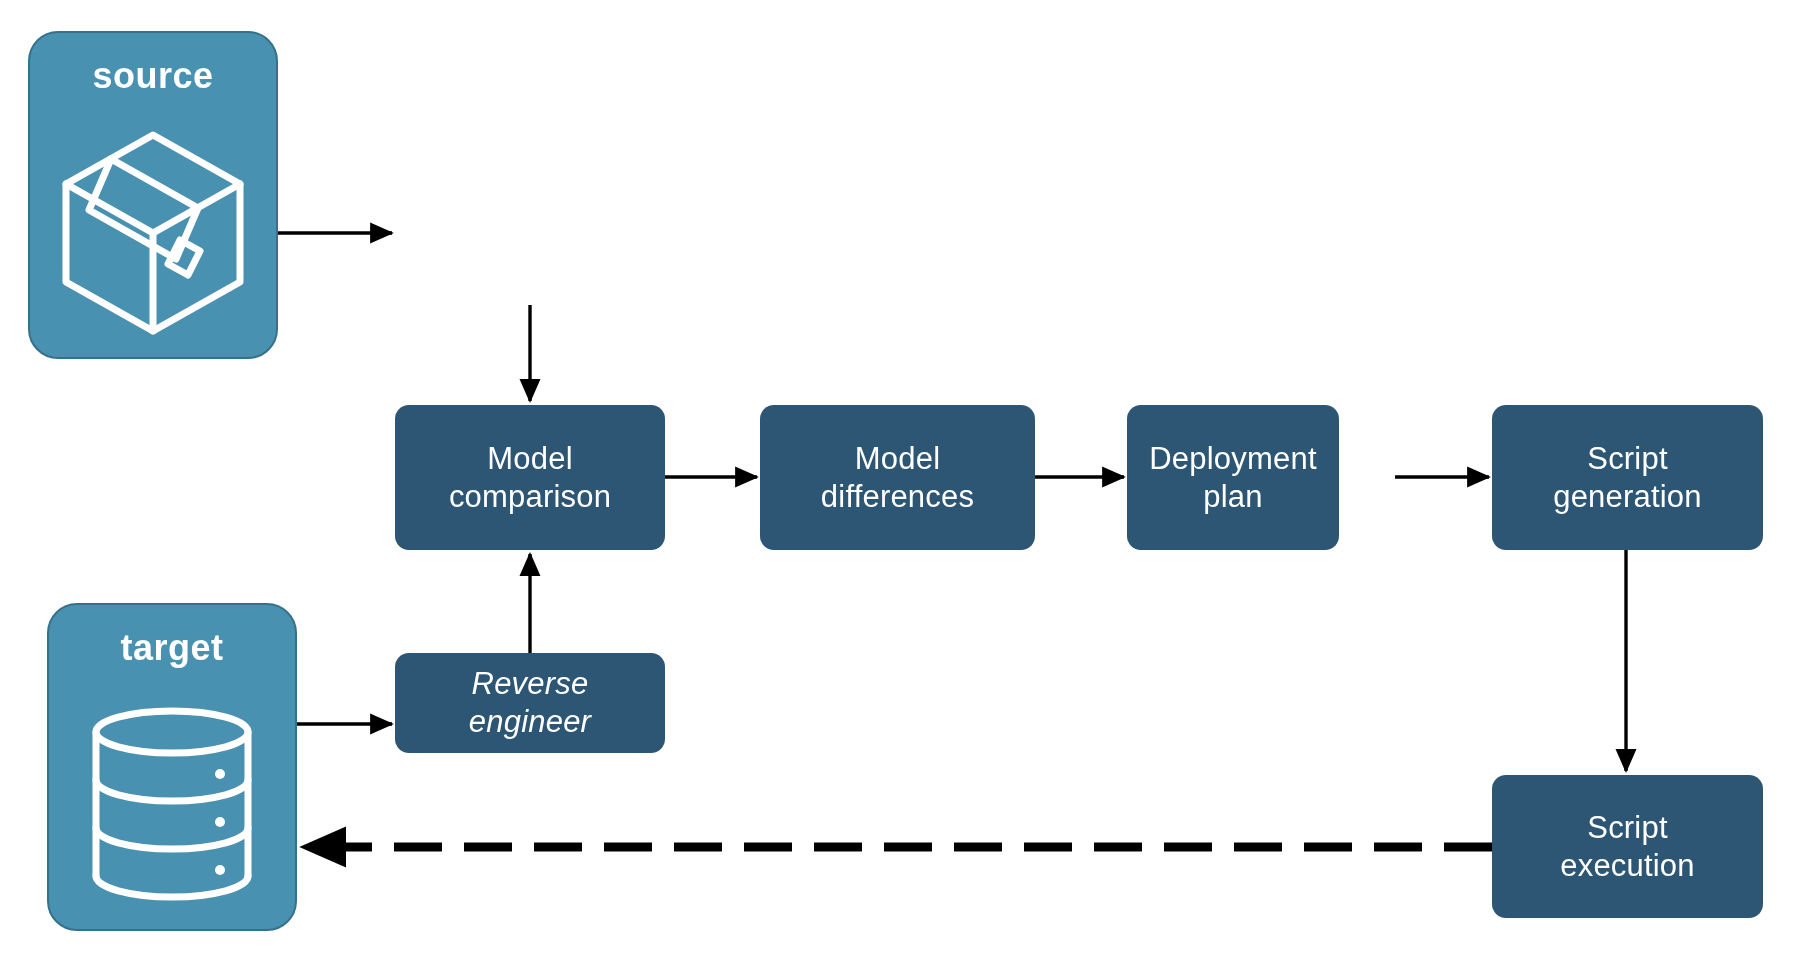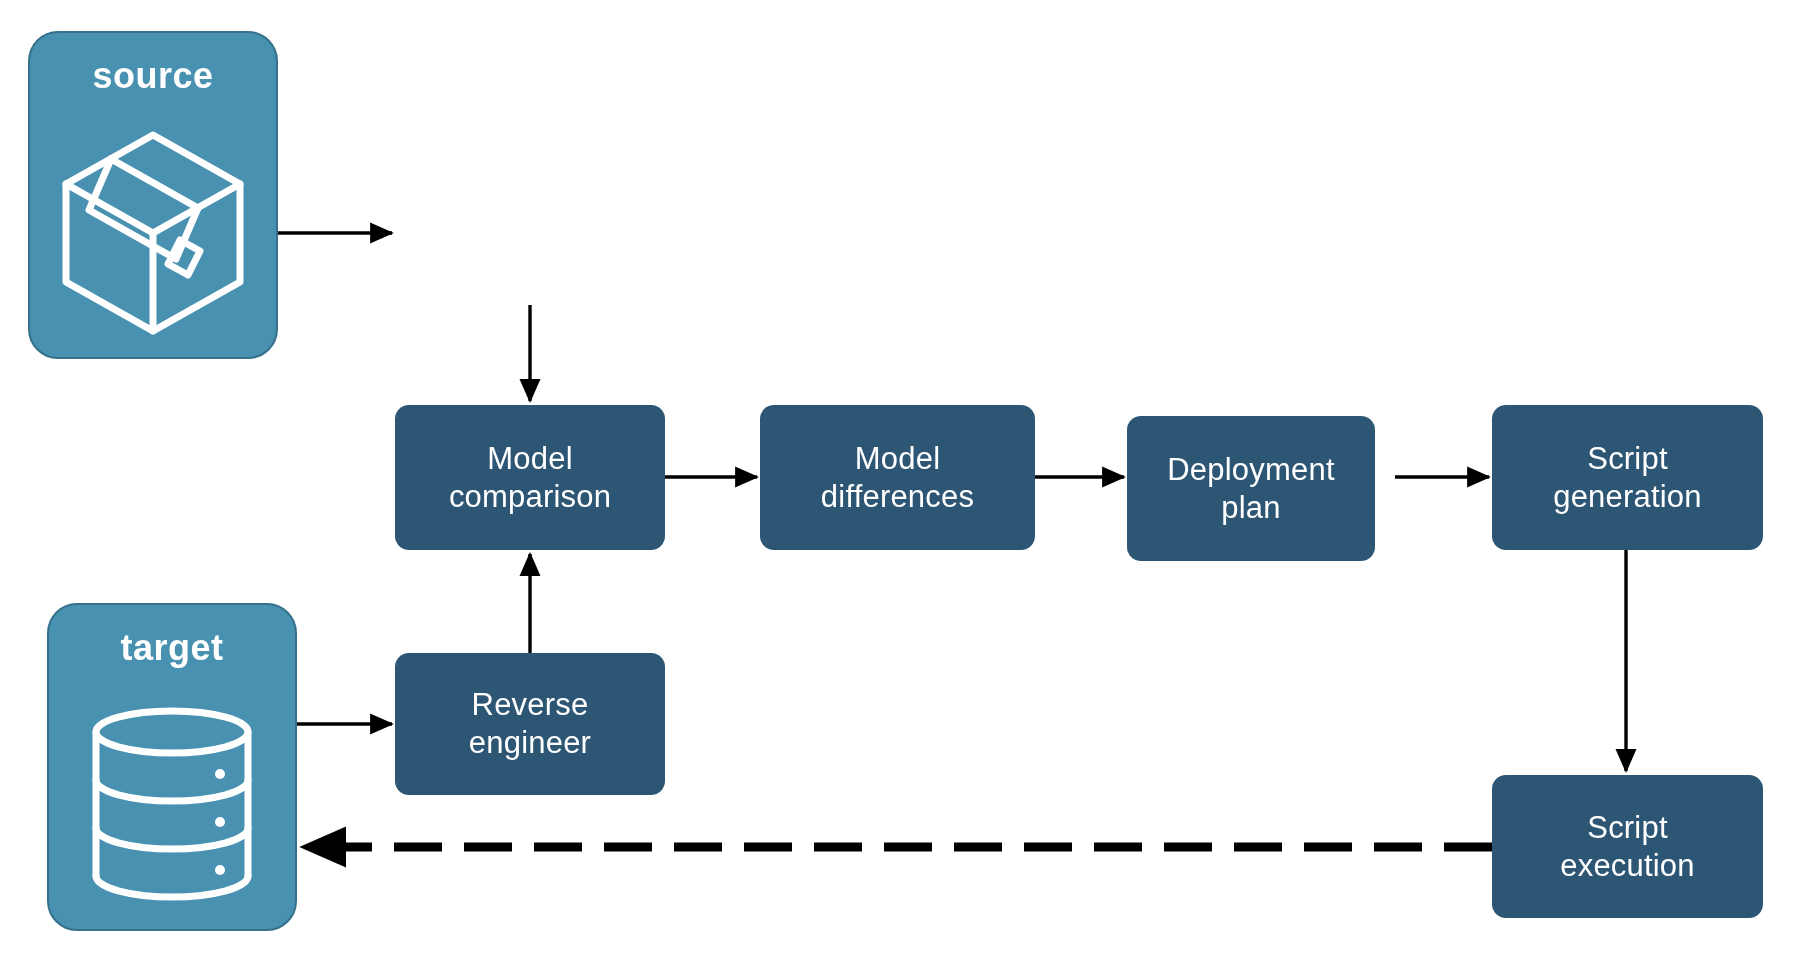--- a/index.html
+++ b/index.html
@@ -144,33 +144,33 @@
   <div class="node process" style="left:395px; top:405px; width:270px; height:145px;">
     <span class="label">Model
 comparison</span>
   </div>
 
   <div class="node process" style="left:760px; top:405px; width:275px; height:145px;">
     <span class="label">Model
 differences</span>
   </div>
 
-  <div class="node process" style="left:1127px; top:405px; width:248px; height:145px;margin-top:11px;">
+  <div class="node process" style="left:1127px; top:405px; width:212px; height:145px;">
     <span class="label">Deployment
 plan</span>
   </div>
 
   <div class="node process" style="left:1492px; top:405px; width:271px; height:145px;">
     <span class="label">Script
 generation</span>
   </div>
 
   <div class="node process" style="left:1492px; top:775px; width:271px; height:143px;">
     <span class="label">Script
 execution</span>
   </div>
 
-  <div class="node process" style="left:395px; top:653px; width:270px; height:142px;">
+  <div class="node process" style="left:395px; top:653px; width:270px; height:100px;font-style:italic;">
     <span class="label">Reverse
 engineer</span>
   </div>
 
 </div>
 
 </body></html>

